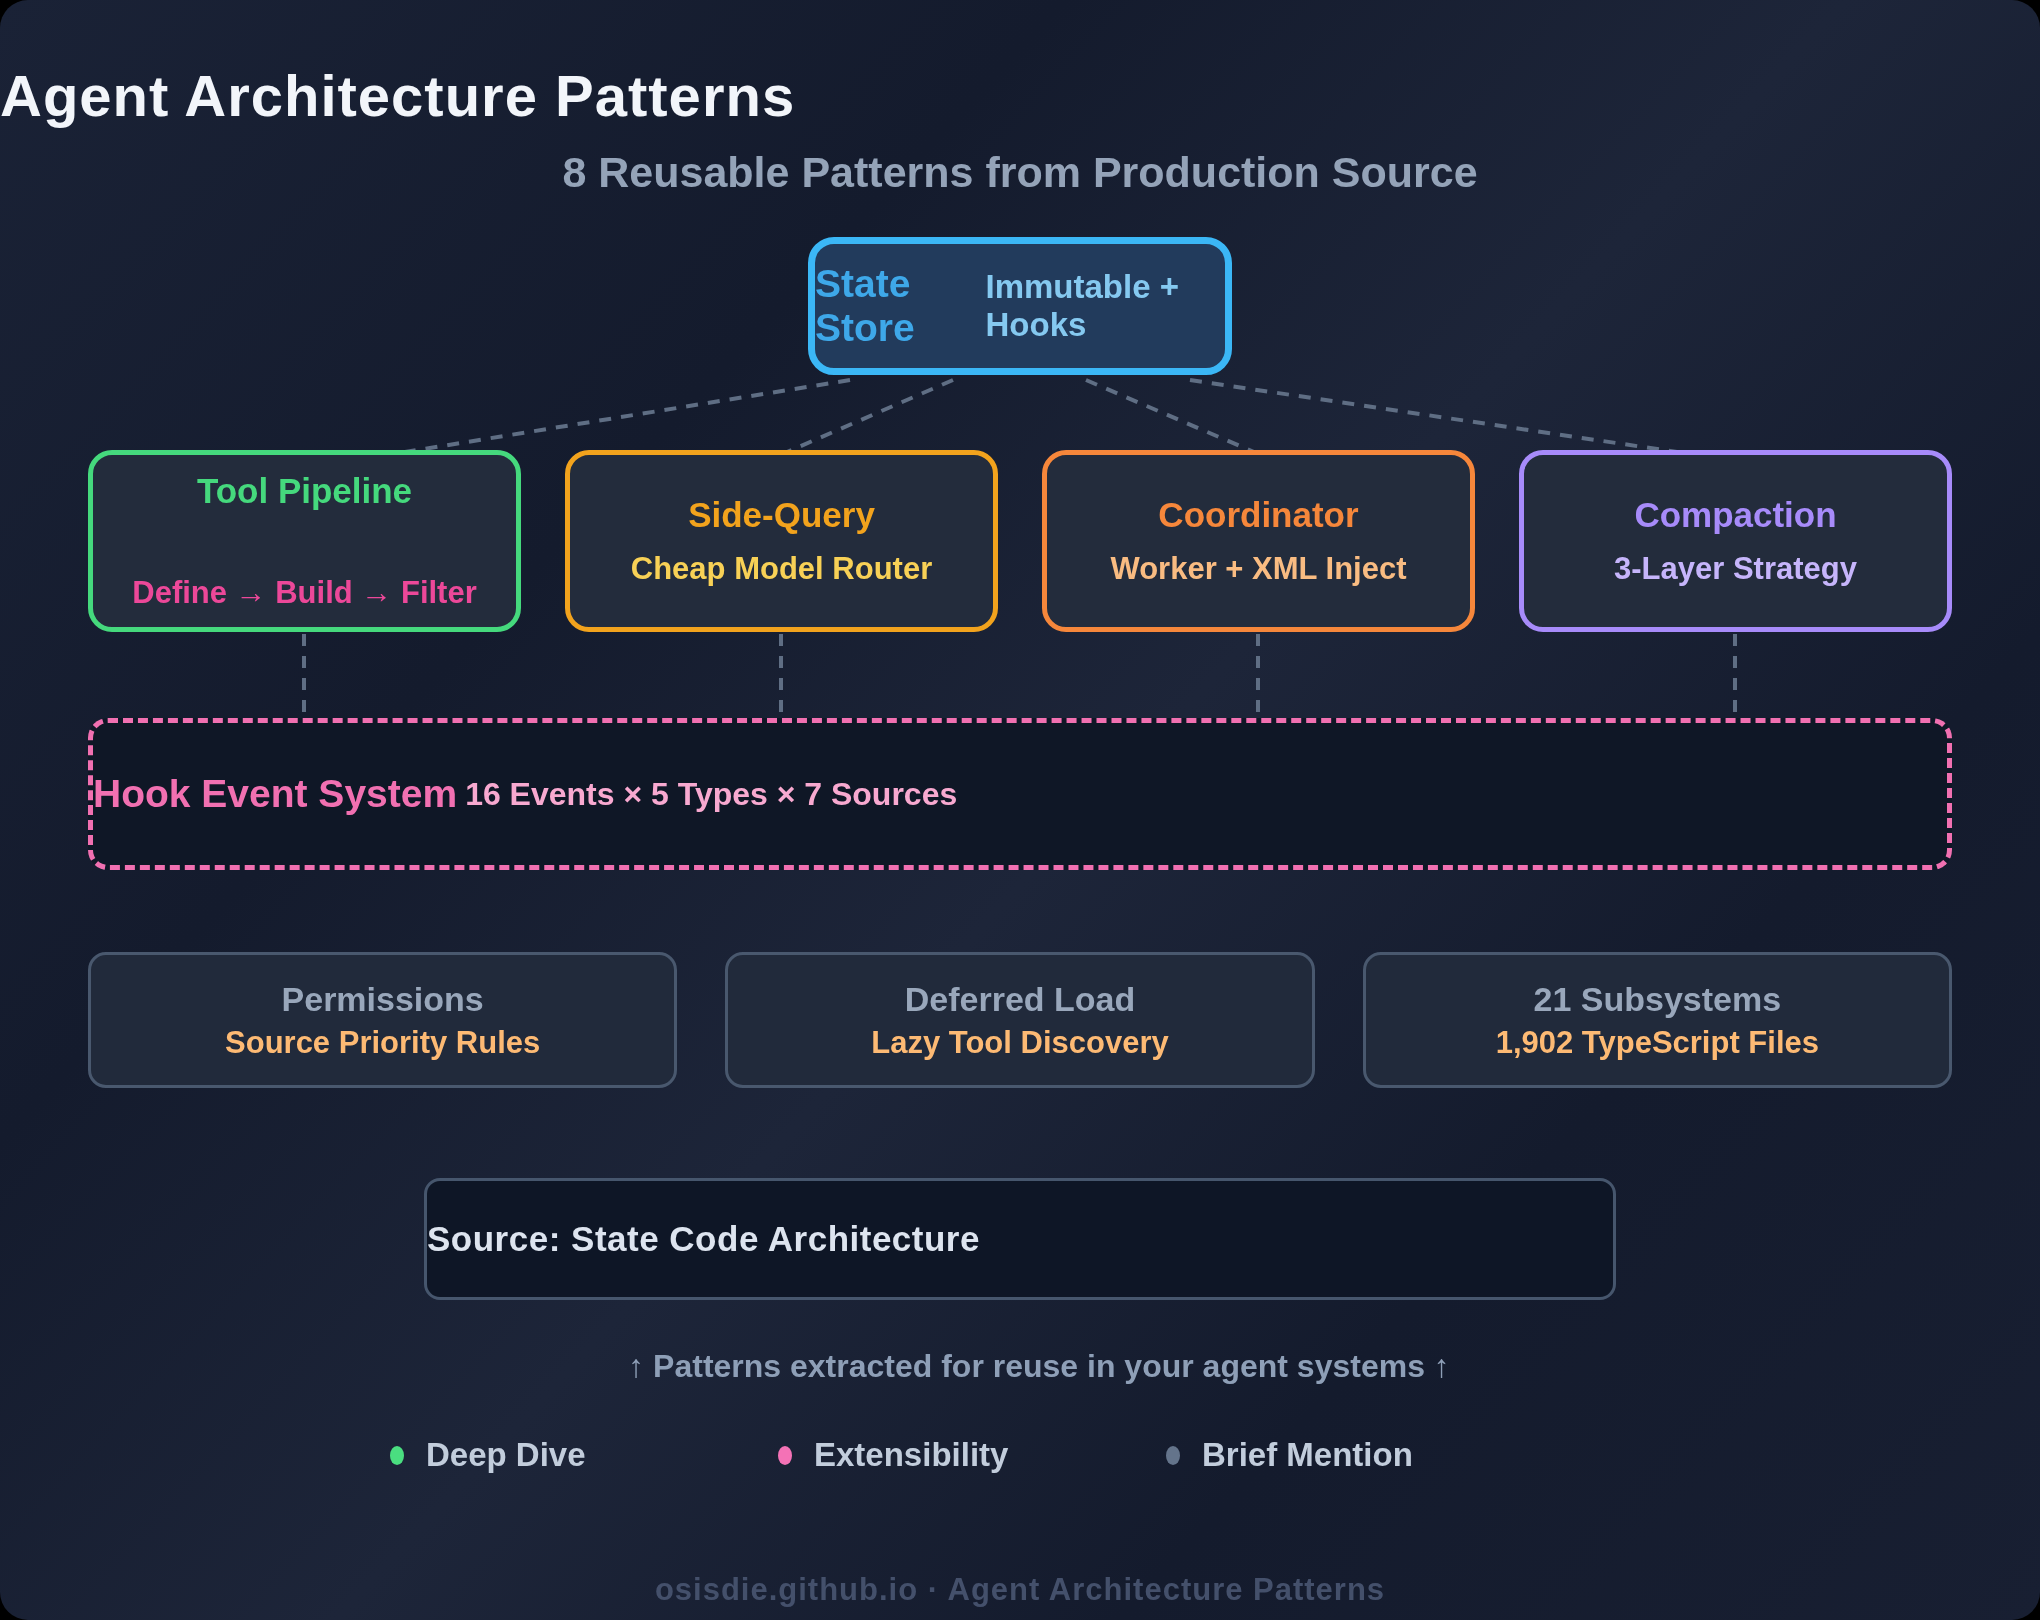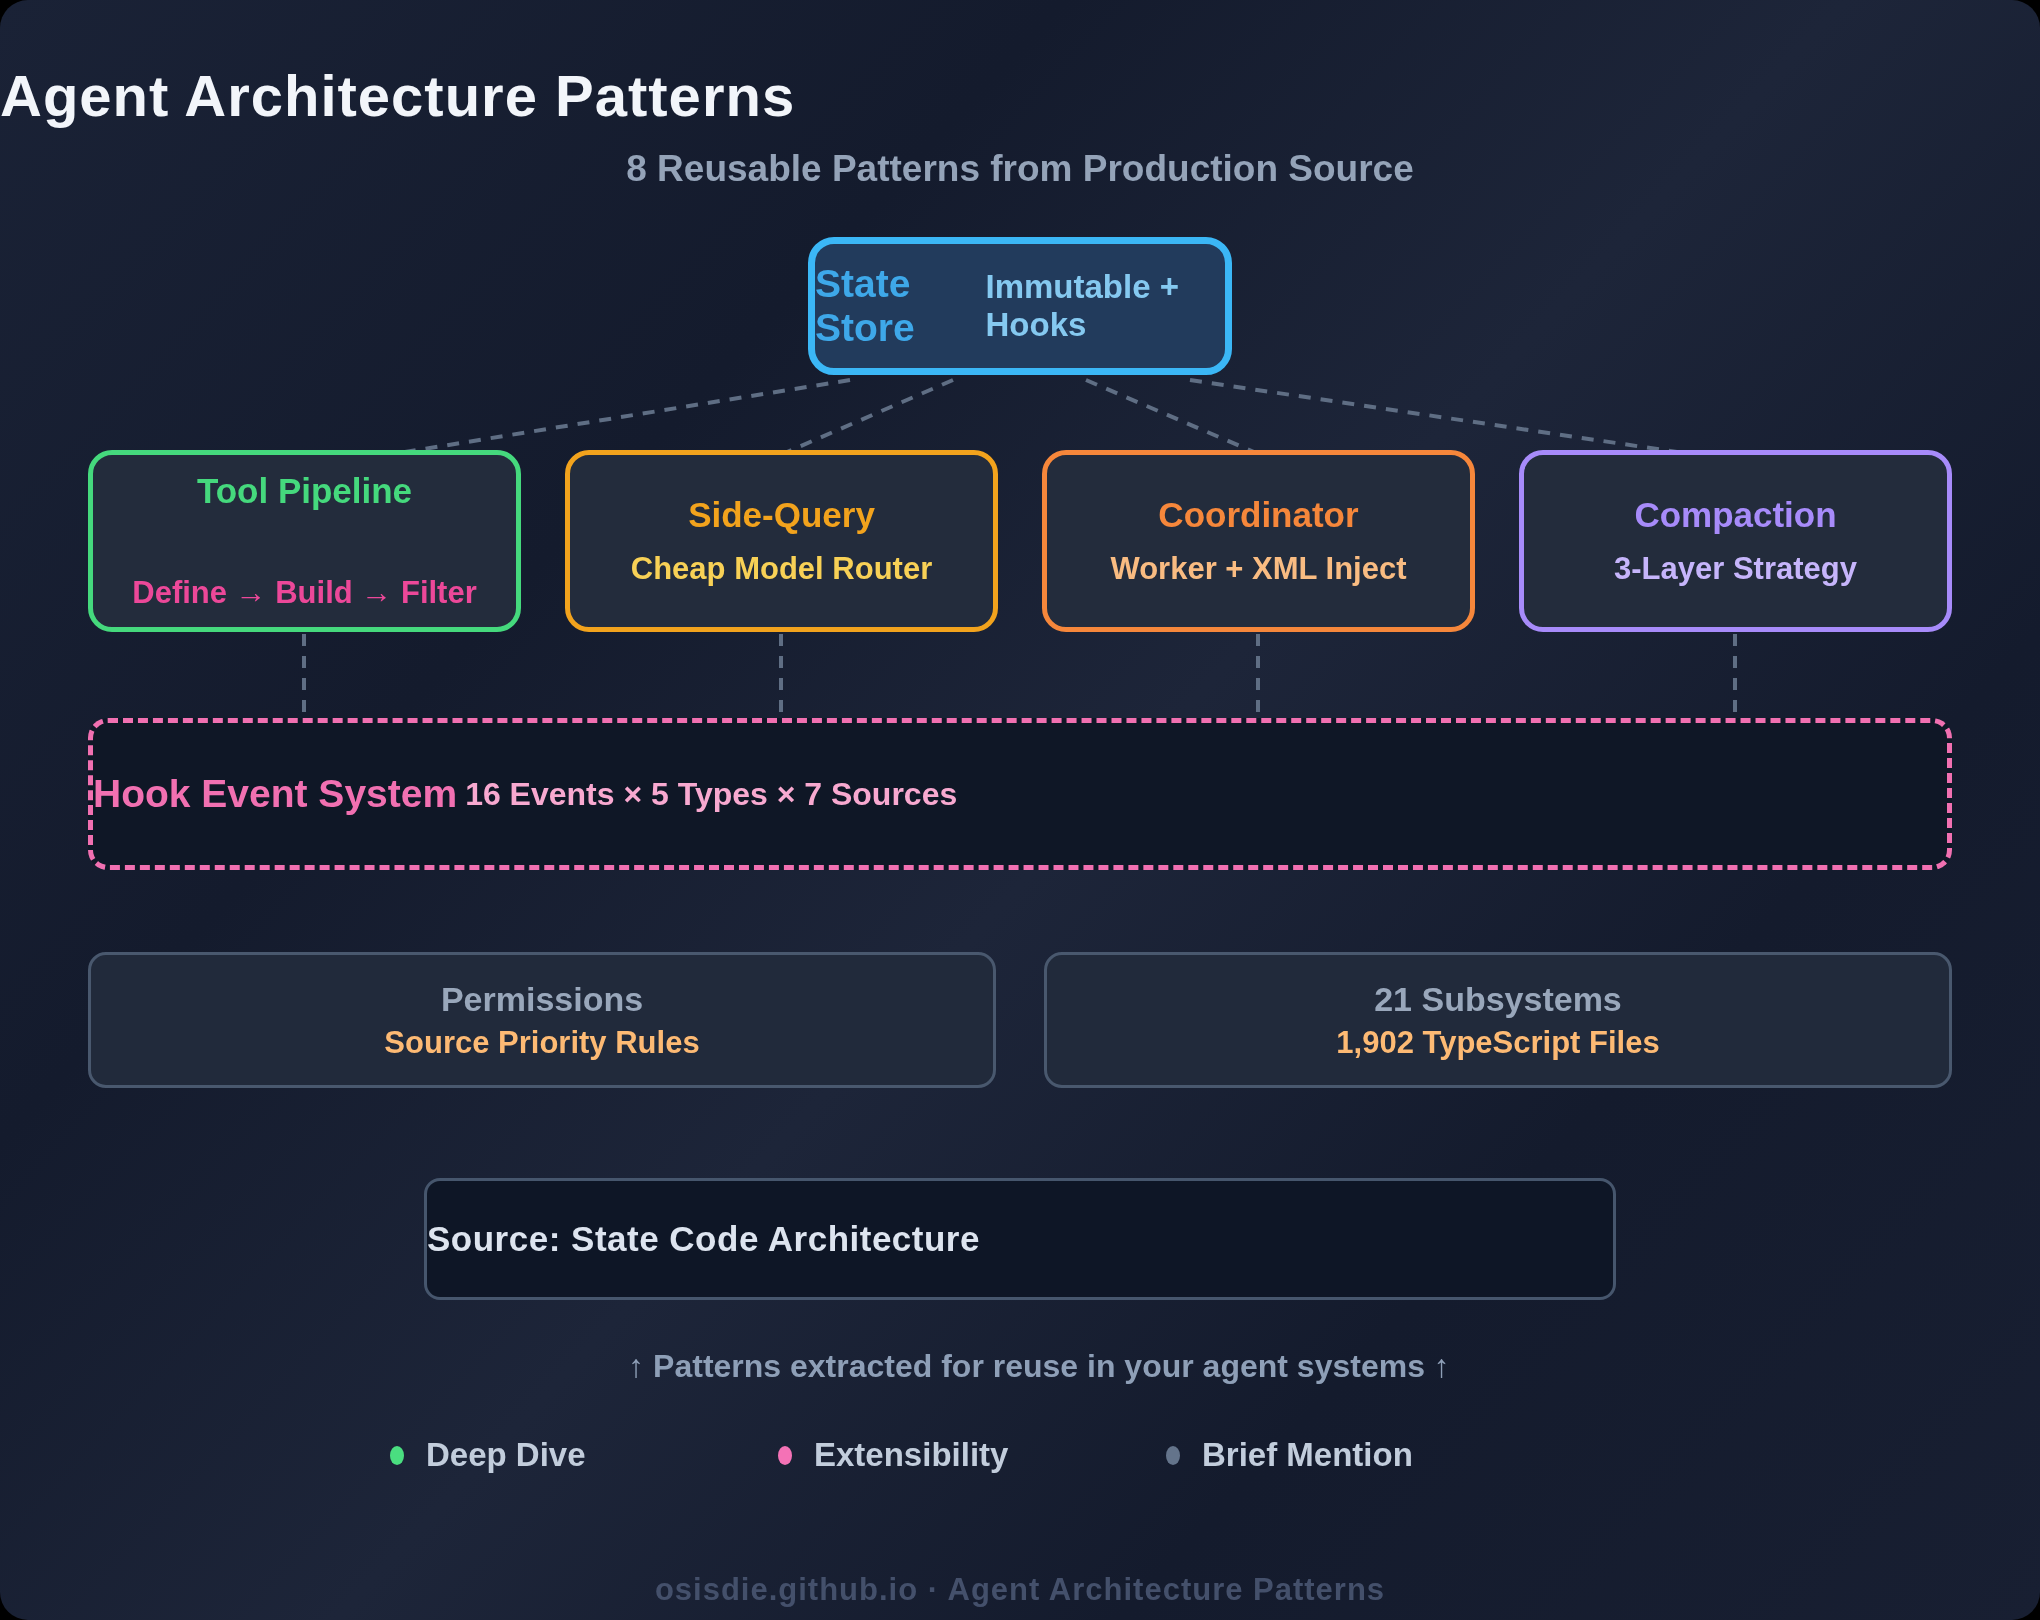--- a/index.html
+++ b/index.html
@@ -11,21 +11,21 @@
     background:linear-gradient(133deg,#1a2236 0%,#141b2d 30%,#1d2539 52%,#141b2d 74%,#181f32 100%);
     font-family:"Liberation Sans","DejaVu Sans",sans-serif;
     font-weight:bold;
   }
   .title{
     position:absolute;top:62px;left:0;width:100%;
     text-align:left;font-size:58px;letter-spacing:1px;color:#f2f5fa;
   }
   .subtitle{
     position:absolute;top:148px;left:0;width:100%;
-    text-align:center;font-size:37px;color:#94a3b8;
+    text-align:center;font-size:43px;color:#94a3b8;
   }
   .node{
     position:absolute;display:flex;flex-direction:row;
     align-items:center;box-sizing:border-box;
   }
   .root-node{
     left:808px;top:237px;width:424px;height:138px;
     border:7px solid #3bb7f6;border-radius:26px;background:#223b5c;gap:8px;
   }
   .root-node .node-title{font-size:39px;}
@@ -132,20 +132,24 @@
     <div class="node-title" style="color: rgb(241, 112, 177);">Hook Event System</div>
     <div class="node-sub" style="color: rgb(248, 169, 208);">16 Events × 5 Types × 7 Sources</div>
   </div>
 
   <div class="info-row">
     <div class="info-node">
       <div class="node-title">Permissions</div>
       <div class="node-sub">Source Priority Rules</div>
     </div>
     <div class="info-node">
+      <div class="node-title">Deferred Load</div>
+      <div class="node-sub">Lazy Tool Discovery</div>
+    </div>
+    <div class="info-node">
       <div class="node-title">21 Subsystems</div>
       <div class="node-sub">1,902 TypeScript Files</div>
     </div>
   </div>
 
   <div class="node source-node">
     <div class="node-title">Source: State Code Architecture</div>
   </div>
 
   <div class="note">↑ Patterns extracted for reuse in your agent systems ↑</div>

